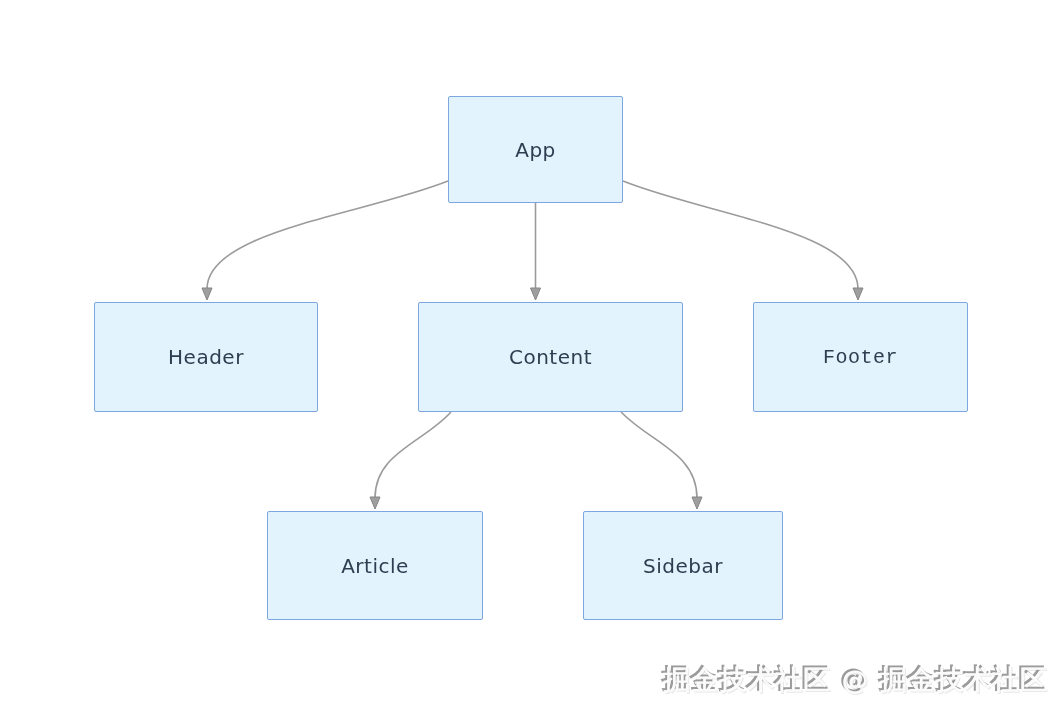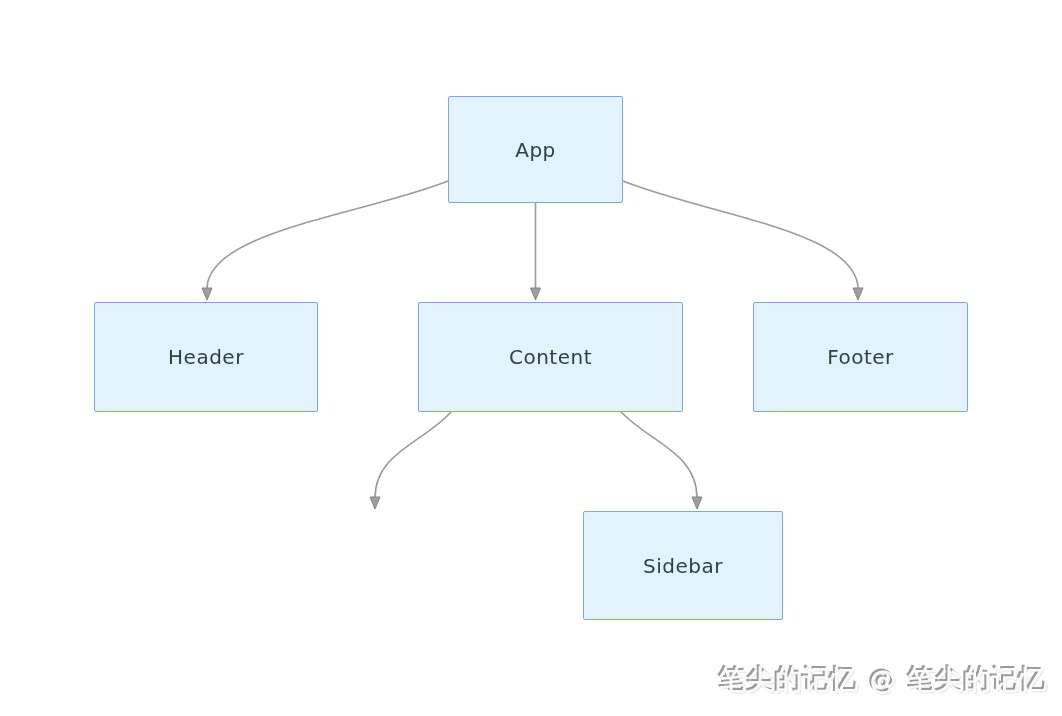--- a/index.html
+++ b/index.html
@@ -35,21 +35,21 @@
   }
   .node .label {
     font-size: 20px;
     color: #2d3e50;
     letter-spacing: 0.5px;
     white-space: nowrap;
   }
   .node-app     { left: 448px; top:  96px; width: 175px; height: 107px; }
   .node-header  { left:  94px; top: 302px; width: 224px; height: 110px; }
   .node-content { left: 418px; top: 302px; width: 265px; height: 110px; }
-  .node-footer  { left: 753px; top: 302px; width: 215px; height: 110px; }
+  .node-footer  { left: 753px; top: 302px; width: 215px; height: 110px; font-family: Liberation Mono, monospace; }
   .node-article { left: 267px; top: 511px; width: 216px; height: 109px; }
   .node-sidebar { left: 583px; top: 511px; width: 200px; height: 109px; }
   .watermark {
     position: absolute;
     right: 14px;
     top: 662px;
     font-size: 27px;
     font-weight: bold;
     color: #fbfbfb;
     text-shadow: -2px -2px 0 #9b9b9b, 1px 1px 0 #e8e8e8;
@@ -85,20 +85,23 @@
   </div>
 
   <div class="node node-content">
     <span class="label">Content</span>
   </div>
 
   <div class="node node-footer">
     <span class="label">Footer</span>
   </div>
 
+  <div class="node node-article">
+    <span class="label">Article</span>
+  </div>
 
   <div class="node node-sidebar">
     <span class="label">Sidebar</span>
   </div>
 
-  <div class="watermark">笔尖的记忆 @ 笔尖的记忆</div>
+  <div class="watermark">掘金技术社区 @ 掘金技术社区</div>
 
 </div>
 
 </body></html>

